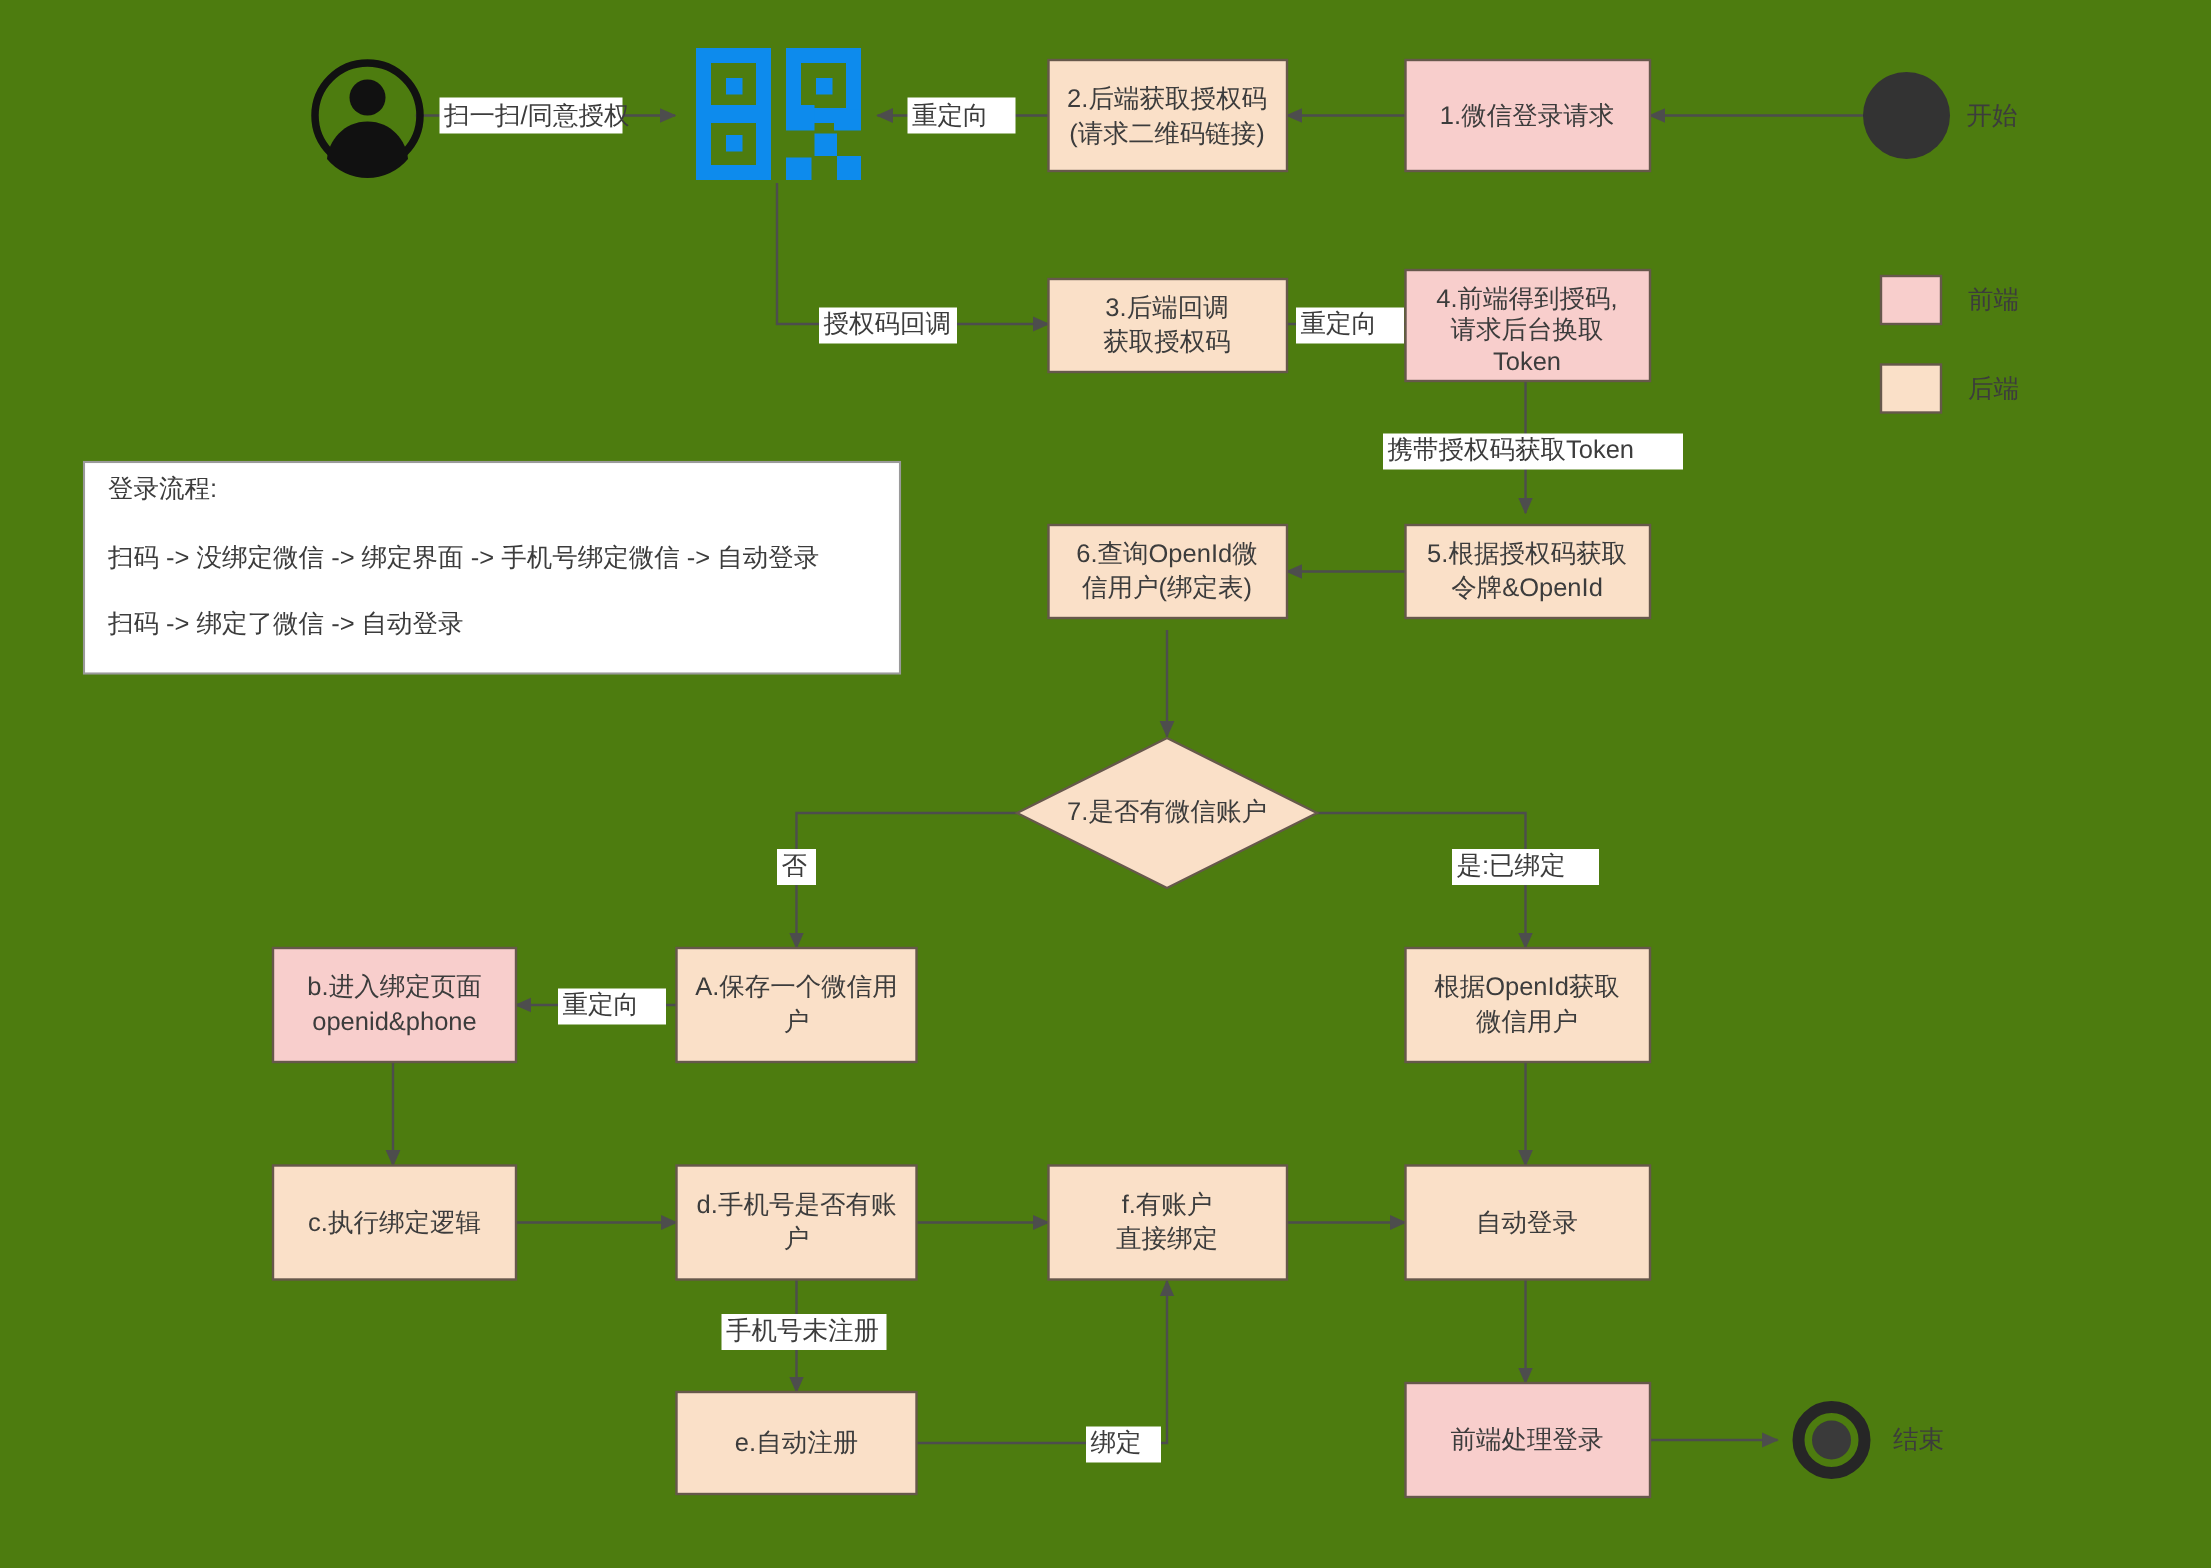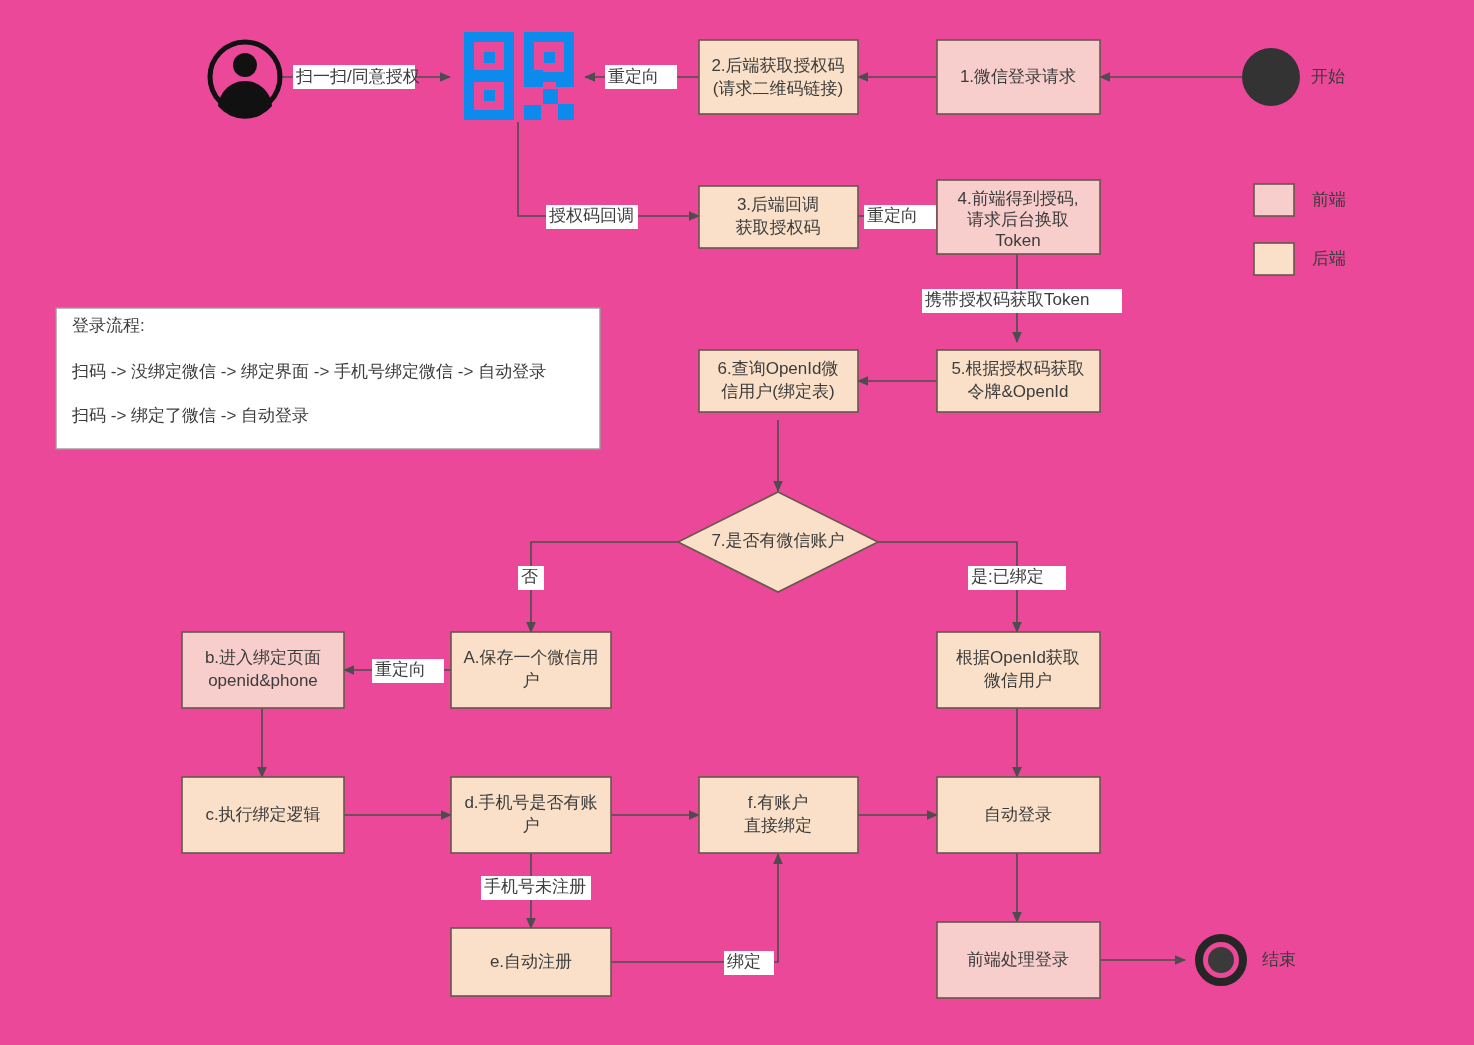--- a/index.html
+++ b/index.html
@@ -1,17 +1,17 @@
 <!DOCTYPE html>
 <html><head>
 <meta charset="utf-8">
 <style>
   html,body{margin:0;padding:0;background:#ffffff;}
   body{font-family:"Liberation Sans","DejaVu Sans",sans-serif;}
-  #stage{position:relative;width:1474px;height:1045px;background:#ec4899;overflow:hidden;}
+  #stage{position:relative;width:1474px;height:1045px;background:#4d7c0f;overflow:hidden;}
   svg{position:absolute;left:0;top:0;}
   .nodebox{stroke:#66584b;stroke-width:1.6;}
   .fill-front{fill:#f8cecc;}
   .fill-back{fill:#fae0c8;}
   .edge{fill:none;stroke:#4d4d4d;stroke-width:1.6;}
   .elabel{font-size:17px;fill:#3c3c3c;}
   .nlabel{font-size:17px;fill:#3c3c3c;}
   .notetxt{font-size:17px;fill:#3c3c3c;}
   .sidelabel{font-size:17px;fill:#3c3c3c;}
   .notebox{fill:#ffffff;stroke:#9a9a9a;stroke-width:1.4;}

